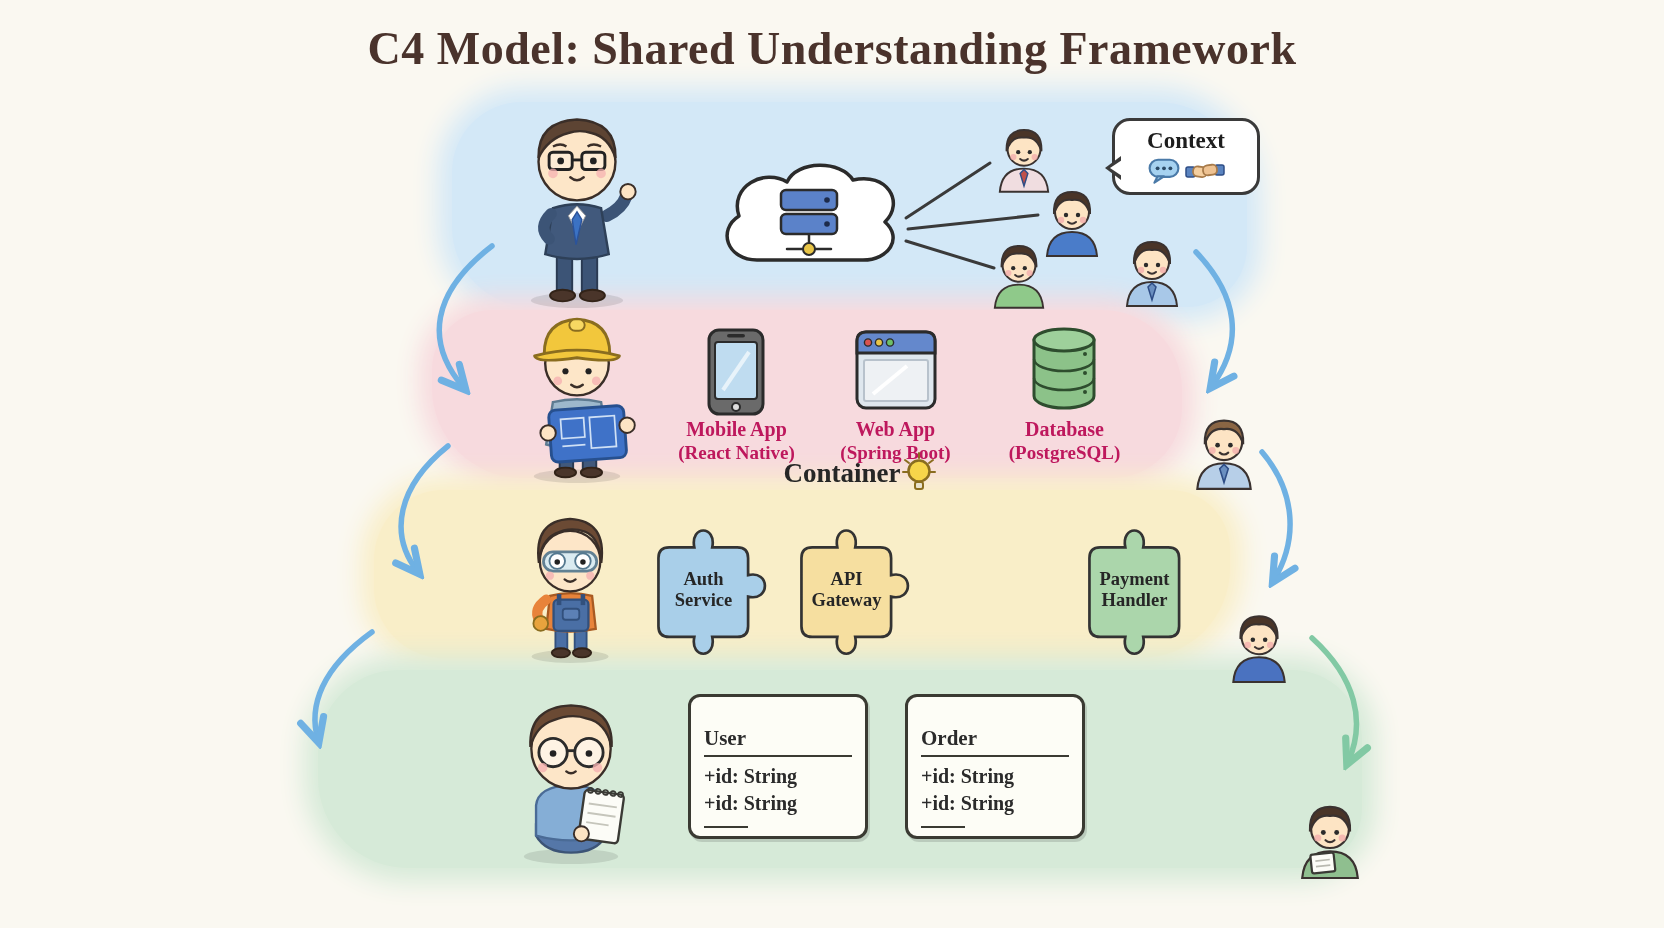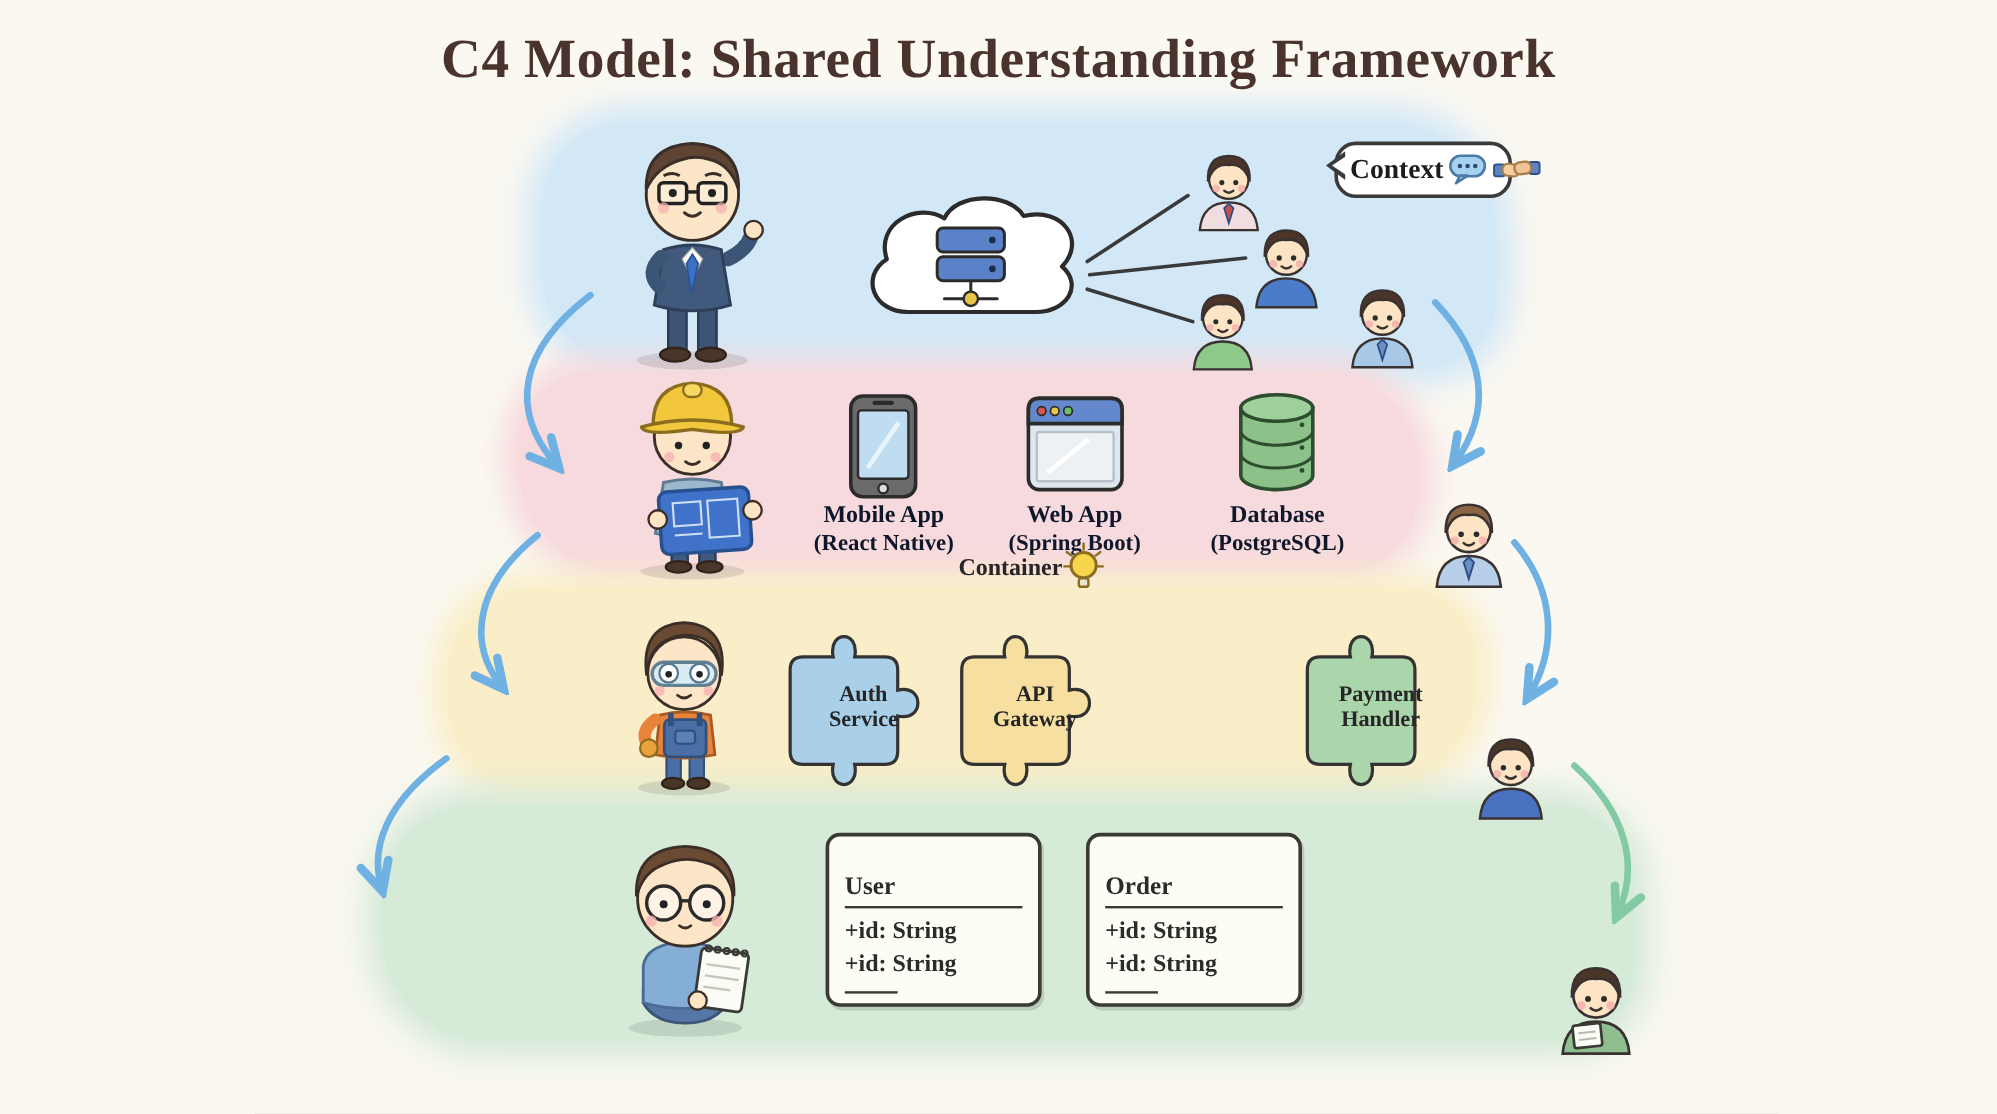--- a/index.html
+++ b/index.html
@@ -18,49 +18,49 @@
   .band{filter:none;}
   .band-context{left:452px;top:102px;width:795px;height:205px;background:#d3e8f7;
     border-radius:70px 90px 60px 80px;box-shadow:0 0 26px 14px #d3e8f7;}
   .band-container{left:432px;top:310px;width:750px;height:168px;background:#f7dade;
     border-radius:60px 80px 70px 90px;box-shadow:0 0 24px 13px #f7dade;}
   .band-component{left:374px;top:490px;width:856px;height:168px;background:#f9eec8;
     border-radius:70px 60px 90px 70px;box-shadow:0 0 24px 13px #f9eec8;}
   .band-code{left:318px;top:670px;width:1044px;height:198px;background:#d6ead8;
     border-radius:80px 70px 60px 90px;box-shadow:0 0 26px 14px #d6ead8;}
   
-  .item-label{width:175px;text-align:center;font-weight:bold;font-size:20px;line-height:1.18;color:#0f172a;}
+  .item-label{width:175px;text-align:center;font-weight:bold;font-size:20px;line-height:1.18;color:#be185d;}
   .item-label .tech{font-size:19px;}
   .level-label{display:flex;align-items:center;justify-content:center;
-    font-size:20px;font-weight:bold;color:#262626;}
+    font-size:27px;font-weight:bold;color:#262626;}
   
   .context-bubble{
     left:1112px;top:118px;width:122px;background:#fff;
     border:3.5px solid #3a3a3a;border-radius:18px;padding:7px 10px 8px;
-    display:flex;flex-direction:row;align-items:center;gap:4px;z-index:4;
+    display:flex;flex-direction:column;align-items:center;gap:4px;z-index:4;
   }
   .context-bubble::before{content:"";position:absolute;left:-22px;bottom:12px;
     border:12px solid transparent;border-right:16px solid #3a3a3a;}
   .context-bubble::after{content:"";position:absolute;left:-13px;bottom:16px;
     border:8px solid transparent;border-right:12px solid #fff;}
   .context-bubble .bubble-title{font-size:23px;font-weight:bold;color:#1d1d1d;}
   .bubble-icons{display:flex;align-items:center;gap:6px;}
   
   .uml-card{width:148px;background:#fdfdf6;border:3px solid #3a3a32;border-radius:12px;
     padding:9px 13px 8px;box-shadow:2px 3px 0 rgba(0,0,0,.13);z-index:3;}
   .uml-title{font-size:21px;font-weight:bold;border-bottom:2.5px solid #3a3a32;
     padding-bottom:4px;margin-bottom:6px;margin-top:20px;}
   .uml-field{font-size:20px;font-weight:600;line-height:1.35;}
   .uml-divider{width:44px;border-top:2.5px solid #3a3a32;margin-top:9px;}
   
   .puzzle{width:130px;height:150px;z-index:3;}
   .puzzle svg{display:block;width:130px;height:150px;}
   .puzzle-label{position:absolute;left:12px;top:30px;width:93px;height:92px;
     display:flex;align-items:center;justify-content:center;text-align:center;
-    font-size:18.5px;font-weight:bold;line-height:1.15;color:#262626;padding-left:16px;}
+    font-size:18.5px;font-weight:bold;line-height:1.15;color:#262626;}
   .z2{z-index:2;} .z3{z-index:3;}
   svg{overflow:visible;}
 </style>
 </head>
 <body>
 
 <div id="canvas">
 
   <svg width="0" height="0" style="position:absolute">
     <defs>

